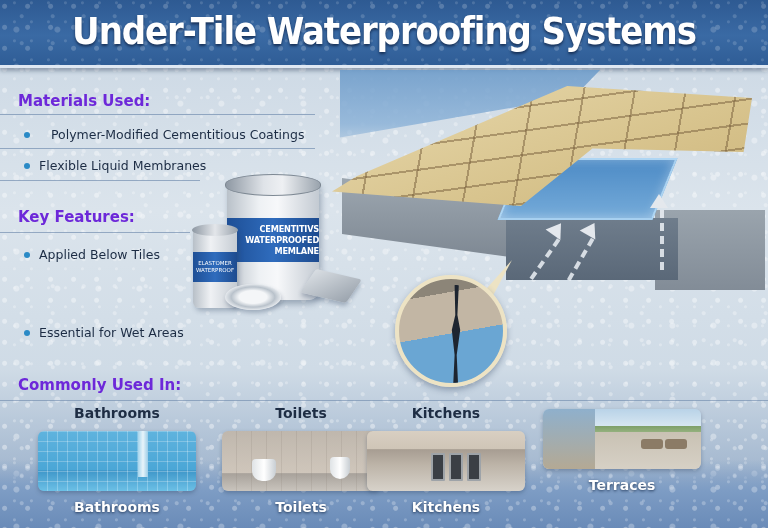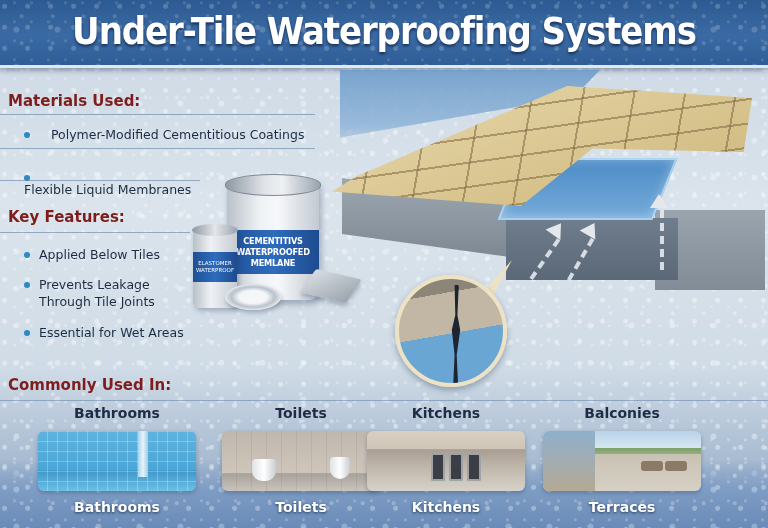--- a/index.html
+++ b/index.html
@@ -31,23 +31,23 @@
     position: absolute; left: 0; right: 0; top: 10px;
     text-align: center; color: #ffffff;
     font-family: "DejaVu Sans", sans-serif; font-weight: bold;
     font-size: 37px; letter-spacing: -1.2px;
     text-shadow: 0 2px 3px rgba(10,25,55,0.7);
     transform: scaleX(0.92); transform-origin: center;
   }
   
   .left-panel { position: absolute; left: 0; top: 70px; width: 340px; height: 300px; }
   .section-title {
-    position: absolute; left: 8px;
+    position: absolute; left: 18px;
     font-family: "DejaVu Sans", sans-serif; font-weight: bold;
-    font-size: 15px; color: #7f1d1d;
+    font-size: 15px; color: #6d28d9;
   }
   .rule { position: absolute; left: 0; height: 1px; background: rgba(90,120,160,0.55); }
   .bullet-item {
     position: absolute; left: 24px;
     font-family: "DejaVu Sans", sans-serif; font-size: 12.5px; color: #1c2c44;
     display: flex; align-items: flex-start; line-height: 17px;
   }
   .bullet-dot {
     width: 6px; height: 6px; border-radius: 50%; background: #2a8ac6;
     margin-top: 6px; margin-right: 9px; flex-shrink: 0;
@@ -59,23 +59,23 @@
     background: linear-gradient(90deg, #b9c1c9 0%, #eef1f4 35%, #f7f8fa 55%, #c3cad2 100%);
     border-radius: 6px 6px 10px 10px;
     box-shadow: 2px 4px 6px rgba(40,60,90,0.35);
   }
   .can-big-lid {
     position: absolute; left: -2px; top: -6px; width: 96px; height: 22px;
     background: linear-gradient(90deg, #8e98a3, #dfe3e8 40%, #eef0f3 60%, #99a3ad);
     border-radius: 48px / 10px; border: 1px solid #7d8893;
   }
   .can-big-label {
-    position: absolute; left: 0; top: 50px; width: 92px; height: 44px;
+    position: absolute; left: 0; top: 38px; width: 92px; height: 44px;
     background: linear-gradient(90deg, #1e4f96, #2f6cbd 50%, #1d4b8f);
-    color: #fff; font-size: 8.2px; font-weight: bold; text-align: center;
+    color: #fff; font-size: 8.2px; font-weight: bold; text-align: right;
     display: flex; flex-direction: column; justify-content: center; line-height: 11px;
     font-family: "DejaVu Sans", sans-serif; letter-spacing: -0.2px;
   }
   .can-small {
     position: absolute; left: 8px; top: 56px; width: 44px; height: 80px;
     background: linear-gradient(90deg, #b8c0c8, #eff1f4 40%, #c5ccd3);
     border-radius: 4px 4px 6px 6px;
     box-shadow: 2px 3px 5px rgba(40,60,90,0.3);
   }
   .can-small-lid {
@@ -234,35 +234,31 @@
 </div>
 
 <div class="left-panel">
   <div class="section-title" style="top:22px;">Materials Used:</div>
   <div class="rule" style="top:44px; width:315px;"></div>
   <div class="bullet-item" style="top:56px;gap:12px;">
     <span class="bullet-dot"></span>
     <span>Polymer-Modified Cementitious Coatings</span>
   </div>
   <div class="rule" style="top:78px; width:315px;"></div>
-  <div class="bullet-item" style="top:99px;flex-direction:column;">
+  <div class="bullet-item" style="top:87px;">
     <span class="bullet-dot"></span>
     <span>Flexible Liquid Membranes</span>
   </div>
   <div class="rule" style="top:110px; width:200px;"></div>
 
   <div class="section-title" style="top:138px;">Key Features:</div>
   <div class="rule" style="top:162px; width:190px;"></div>
   <div class="bullet-item" style="top:176px;">
     <span class="bullet-dot"></span>
     <span>Applied Below Tiles</span>
-  </div>
-  <div class="bullet-item" style="top:206px; width:150px;">
-    <span class="bullet-dot"></span>
-    <span>Prevents Leakage Through Tile Joints</span>
   </div>
   <div class="bullet-item" style="top:254px;">
     <span class="bullet-dot"></span>
     <span>Essential for Wet Areas</span>
   </div>
 </div>
 
 <div class="cans">
   <div class="can-big">
     <div class="can-big-lid"></div>
@@ -330,19 +326,18 @@
   <div class="use-top">Kitchens</div>
   <div class="use-img img-kitchen">
     <div class="oven" style="left:64px;"></div>
     <div class="oven" style="left:82px;"></div>
     <div class="oven" style="left:100px;"></div>
   </div>
   <div class="use-bottom">Kitchens</div>
 </div>
 
 <div class="use-card" style="left:543px;">
-  <div class="use-top">Balconies</div>
   <div class="use-img img-balcony">
     <div class="lounger" style="left:98px;"></div>
     <div class="lounger" style="left:122px;"></div>
   </div>
   <div class="use-bottom">Terraces</div>
 </div>
 
 </body></html>

